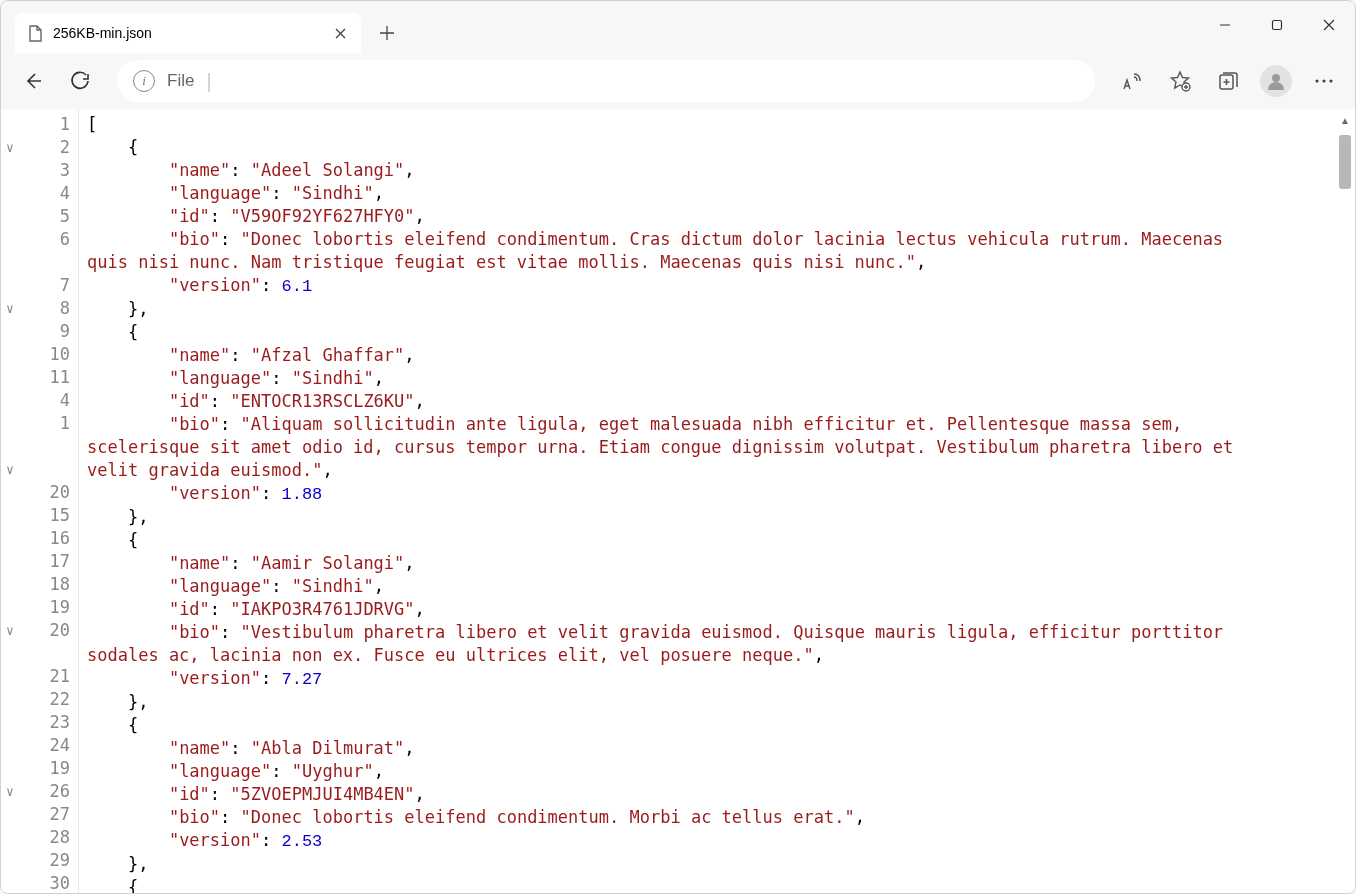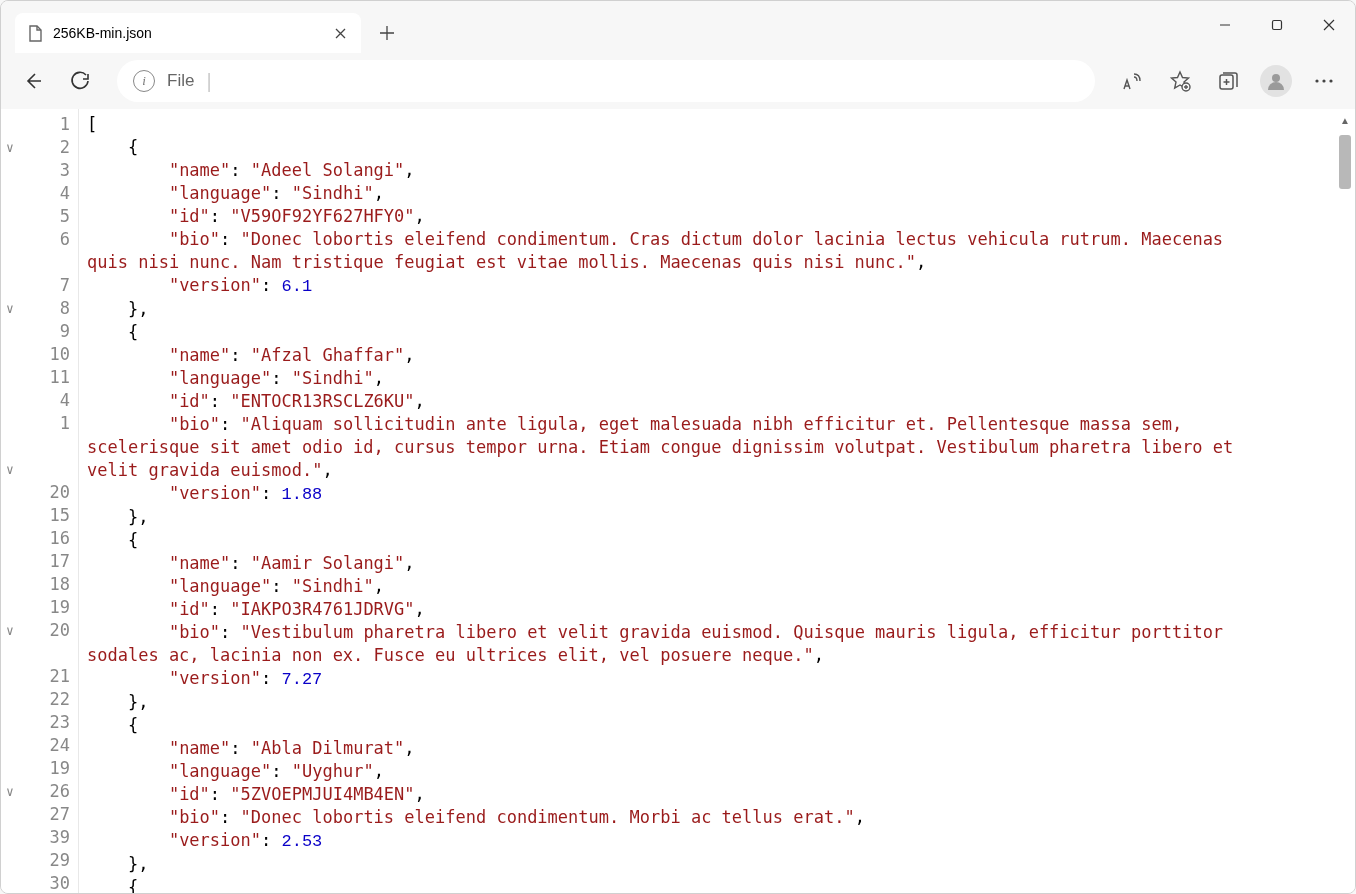--- a/index.html
+++ b/index.html
@@ -296,21 +296,21 @@
       <div>19</div>
       <div>20</div>
       <div>&nbsp;</div>
       <div>21</div>
       <div>22</div>
       <div>23</div>
       <div>24</div>
       <div>19</div>
       <div>26</div>
       <div>27</div>
-      <div>39</div>
+      <div>28</div>
       <div>29</div>
       <div>30</div>
     </div>
   <div class="code" id="code"><div>[</div><div>    {</div><div>        <span class="key">"name"</span>: <span class="str">"Adeel Solangi"</span>,</div><div>        <span class="key">"language"</span>: <span class="str">"Sindhi"</span>,</div><div>        <span class="key">"id"</span>: <span class="str">"V59OF92YF627HFY0"</span>,</div><div>        <span class="key">"bio"</span>: <span class="str">"Donec lobortis eleifend condimentum. Cras dictum dolor lacinia lectus vehicula rutrum. Maecenas </span></div><div><span class="str">quis nisi nunc. Nam tristique feugiat est vitae mollis. Maecenas quis nisi nunc."</span>,</div><div>        <span class="key">"version"</span>: <span class="num">6.1</span></div><div>    },</div><div>    {</div><div>        <span class="key">"name"</span>: <span class="str">"Afzal Ghaffar"</span>,</div><div>        <span class="key">"language"</span>: <span class="str">"Sindhi"</span>,</div><div>        <span class="key">"id"</span>: <span class="str">"ENTOCR13RSCLZ6KU"</span>,</div><div>        <span class="key">"bio"</span>: <span class="str">"Aliquam sollicitudin ante ligula, eget malesuada nibh efficitur et. Pellentesque massa sem, </span></div><div><span class="str">scelerisque sit amet odio id, cursus tempor urna. Etiam congue dignissim volutpat. Vestibulum pharetra libero et </span></div><div><span class="str">velit gravida euismod."</span>,</div><div>        <span class="key">"version"</span>: <span class="num">1.88</span></div><div>    },</div><div>    {</div><div>        <span class="key">"name"</span>: <span class="str">"Aamir Solangi"</span>,</div><div>        <span class="key">"language"</span>: <span class="str">"Sindhi"</span>,</div><div>        <span class="key">"id"</span>: <span class="str">"IAKPO3R4761JDRVG"</span>,</div><div>        <span class="key">"bio"</span>: <span class="str">"Vestibulum pharetra libero et velit gravida euismod. Quisque mauris ligula, efficitur porttitor </span></div><div><span class="str">sodales ac, lacinia non ex. Fusce eu ultrices elit, vel posuere neque."</span>,</div><div>        <span class="key">"version"</span>: <span class="num">7.27</span></div><div>    },</div><div>    {</div><div>        <span class="key">"name"</span>: <span class="str">"Abla Dilmurat"</span>,</div><div>        <span class="key">"language"</span>: <span class="str">"Uyghur"</span>,</div><div>        <span class="key">"id"</span>: <span class="str">"5ZVOEPMJUI4MB4EN"</span>,</div><div>        <span class="key">"bio"</span>: <span class="str">"Donec lobortis eleifend condimentum. Morbi ac tellus erat."</span>,</div><div>        <span class="key">"version"</span>: <span class="num">2.53</span></div><div>    },</div><div>    {</div></div>
   <div class="scrollbar">
     <div class="scroll-arrow">▲</div>
     <div class="scroll-thumb"></div>
   </div>
 </div>
 

